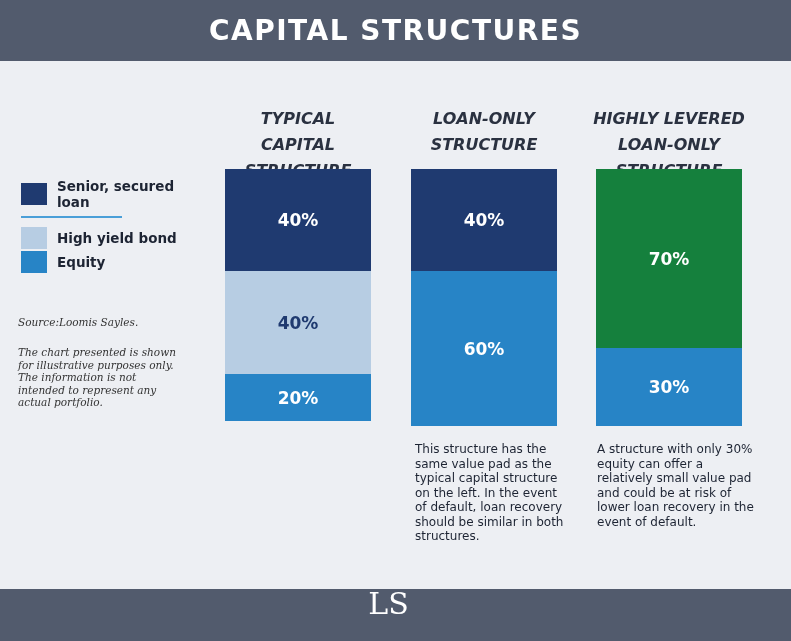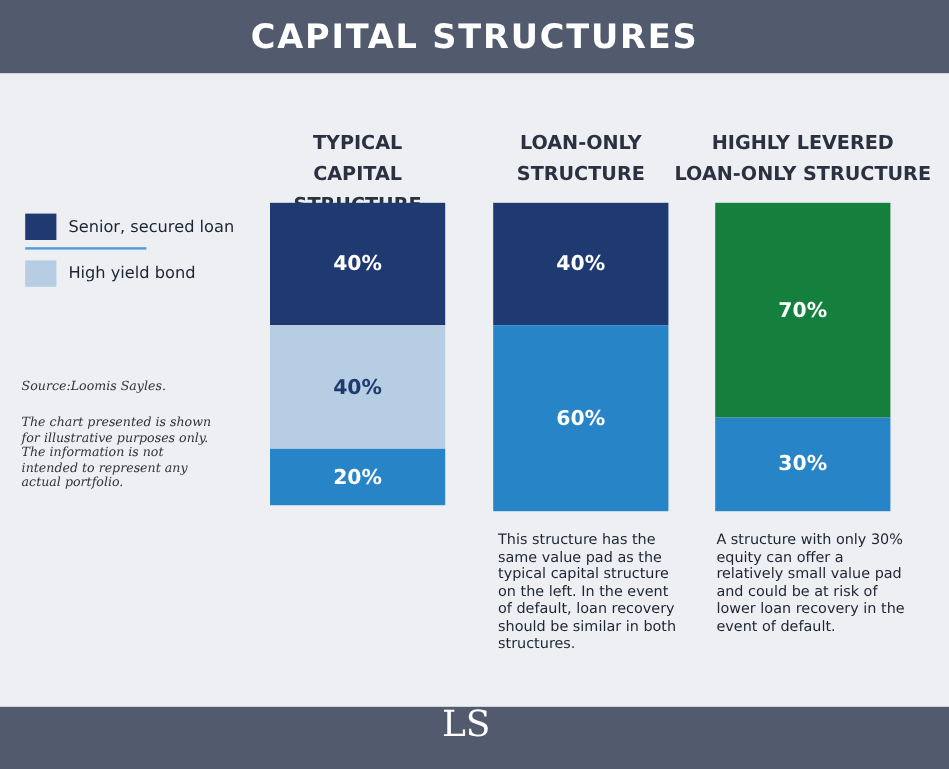--- a/index.html
+++ b/index.html
@@ -4,46 +4,50 @@
 <style>
   html,body{margin:0;padding:0;}
   body{width:791px;height:641px;background:#edeff3;position:relative;overflow:hidden;font-family:"DejaVu Sans",sans-serif;}
   .header{position:absolute;left:0;top:0;width:791px;height:61px;background:#525b6d;display:flex;align-items:center;justify-content:center;}
   .header h1{margin:17px;color:#fff;font-family:"DejaVu Sans",sans-serif;font-weight:bold;font-size:28px;letter-spacing:1.5px;}
   .footer{position:absolute;left:0;top:589px;width:791px;height:52px;background:#525b6d;display:flex;justify-content:center;color:#fff;}
   .logo-mark{font-family:"DejaVu Serif",serif;font-size:30px;margin-right:14px;line-height:1;}
   .logo-text{font-family:"DejaVu Sans",sans-serif;font-size:14px;letter-spacing:1.5px;}
   .logo-sep{display:inline-block;width:1px;height:18px;background:#c9ced8;margin:0 6px;vertical-align:middle;}
   .legend{position:absolute;left:21px;top:178px;width:190px;}
-  .lg-item{display:flex;align-items:center;font-size:13.5px;font-weight:normal;color:#1d2433;}
+  .lg-item{display:flex;align-items:center;font-size:13.5px;font-weight:bold;color:#1d2433;}
   .swatch{width:26px;height:22px;margin-right:10px;}
   .valuepad{margin-top:12px;font-size:12.5px;color:#2c3444;font-weight:bold;letter-spacing:0.3px;}
   .vp-line{width:101px;height:2px;background:#4a9fd8;margin-top:6px;margin-bottom:9px;}
   .note{position:absolute;left:18px;font-family:"DejaVu Serif",serif;font-style:italic;font-size:10.5px;color:#333;line-height:12.5px;}
-  .col-title{position:absolute;text-align:center;font-size:16px;color:#2a3140;line-height:26px;font-weight:bold;}
+  .col-title{position:absolute;text-align:center;font-size:16px;color:#2a3140;line-height:26px;font-weight:bold;font-style:italic;}
   .bar{position:absolute;top:169px;height:257px;display:flex;flex-direction:column;}
   .seg{display:flex;align-items:center;justify-content:center;font-size:17px;font-weight:bold;}
   .desc{position:absolute;top:442px;font-size:12px;color:#1d2433;line-height:14.5px;}
 </style>
 </head>
 <body>
 
 <div class="header">
   <h1>CAPITAL STRUCTURES</h1>
 </div>
 
 <div class="legend">
   <div class="lg-item">
     <div class="swatch" style="background:#1f3a70"></div>
     <span>Senior, secured loan</span>
   </div>
   <div class="vp-line"></div>
   <div class="lg-item">
     <div class="swatch" style="background:#b7cde3"></div>
     <span>High yield bond</span>
+  </div>
+  <div class="lg-item" style="margin-top:2px">
+    <div class="swatch" style="background:#2784c6"></div>
+    <span>Equity</span>
   </div>
 </div>
 
 <div class="note" style="top:316px;width:180px;">Source:Loomis Sayles.</div>
 <div class="note" style="top:346px;width:160px;">The chart presented is shown for illustrative purposes only. The information is not intended to represent any actual portfolio.</div>
 
 <div class="col-title" style="left:205px;width:186px;top:106px;">
   <div>TYPICAL</div>
   <div>CAPITAL STRUCTURE</div>
 </div>

